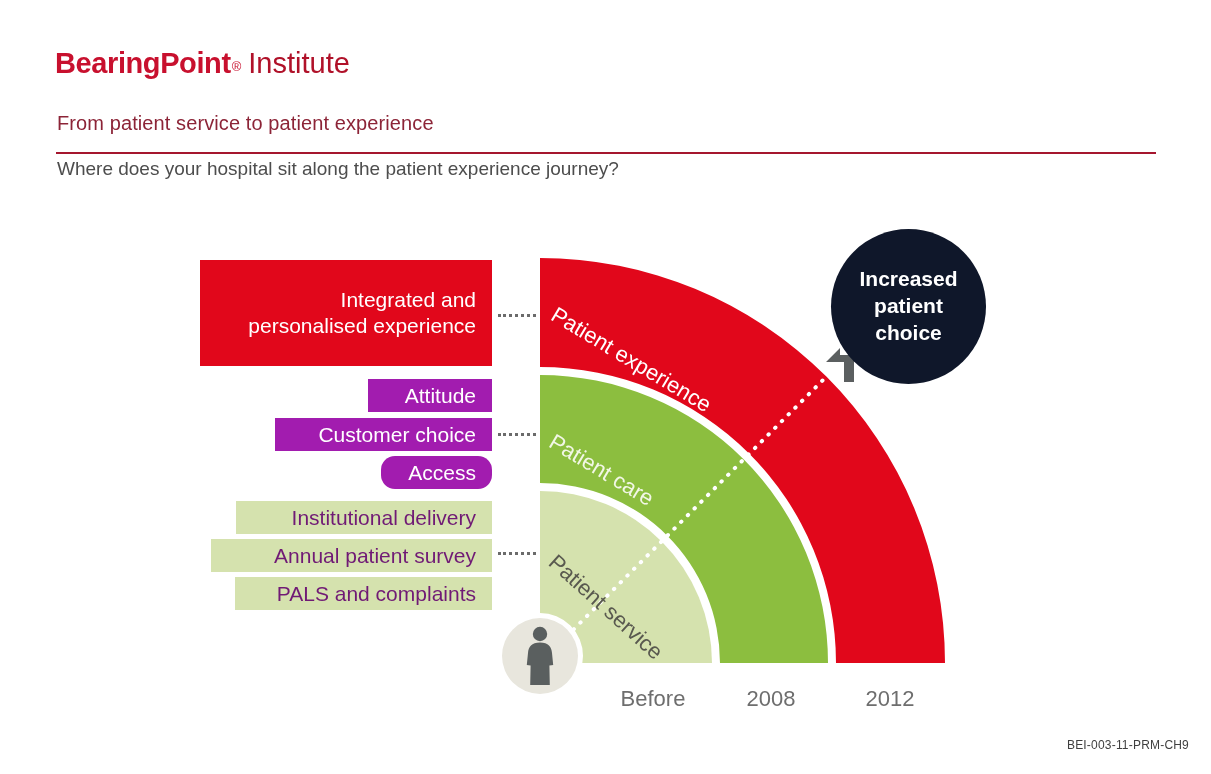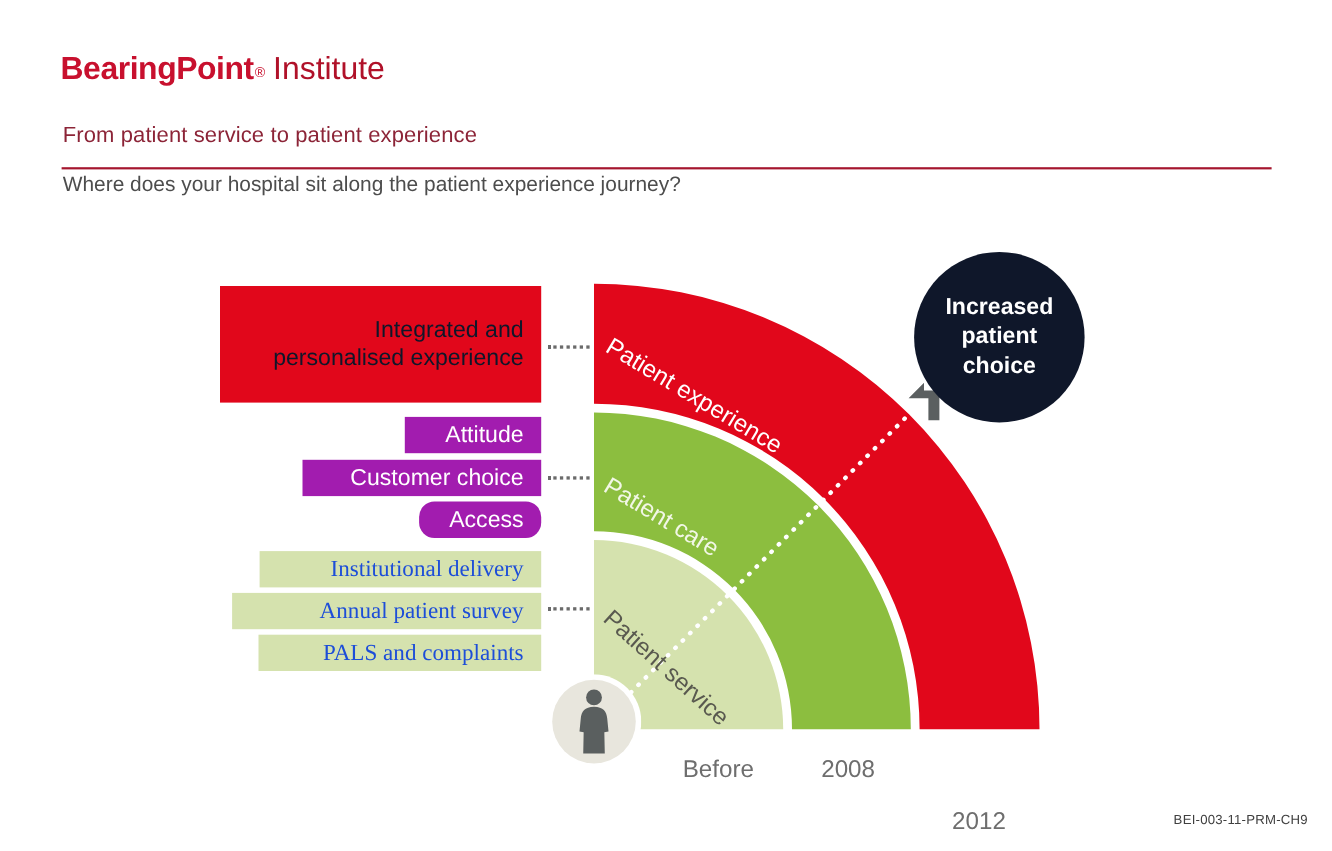--- a/index.html
+++ b/index.html
@@ -77,30 +77,29 @@
     align-items: center;
     justify-content: flex-end;
     padding-right: 16px;
     font-size: 21px;
     line-height: 1.22;
     white-space: pre-line;
     text-align: right;
   }
   .lb-red {
     background: #e1071b;
-    color: #0f172a;
+    color: #ffffff;
   }
   .lb-green {
     background: #a21caf;
     color: #ffffff;
   }
   .lb-lightgreen {
     background: #d5e2ae;
-    color: #1d4ed8;
-    font-family: Liberation Serif, serif;
+    color: #701a75;
   }
 
   
   .connector {
     position: absolute;
     height: 3px;
     border-top: 3px dotted #6b6b6b;
   }
 
   
@@ -171,21 +170,21 @@
   
   .year-label {
     position: absolute;
     top: 686px;
     font-size: 22px;
     color: #6e6e6e;
     text-align: center;
   }
   #year-0 { left: 605px; width: 96px; }
   #year-1 { left: 723px; width: 96px; }
-  #year-2 { left: 842px; width: 96px; margin-top: 48px; }
+  #year-2 { left: 842px; width: 96px; }
 
   
   #footer-code {
     position: absolute;
     right: 22px;
     top: 738px;
     font-size: 12px;
     color: #3f3f3f;
     letter-spacing: 0.2px;
   }

